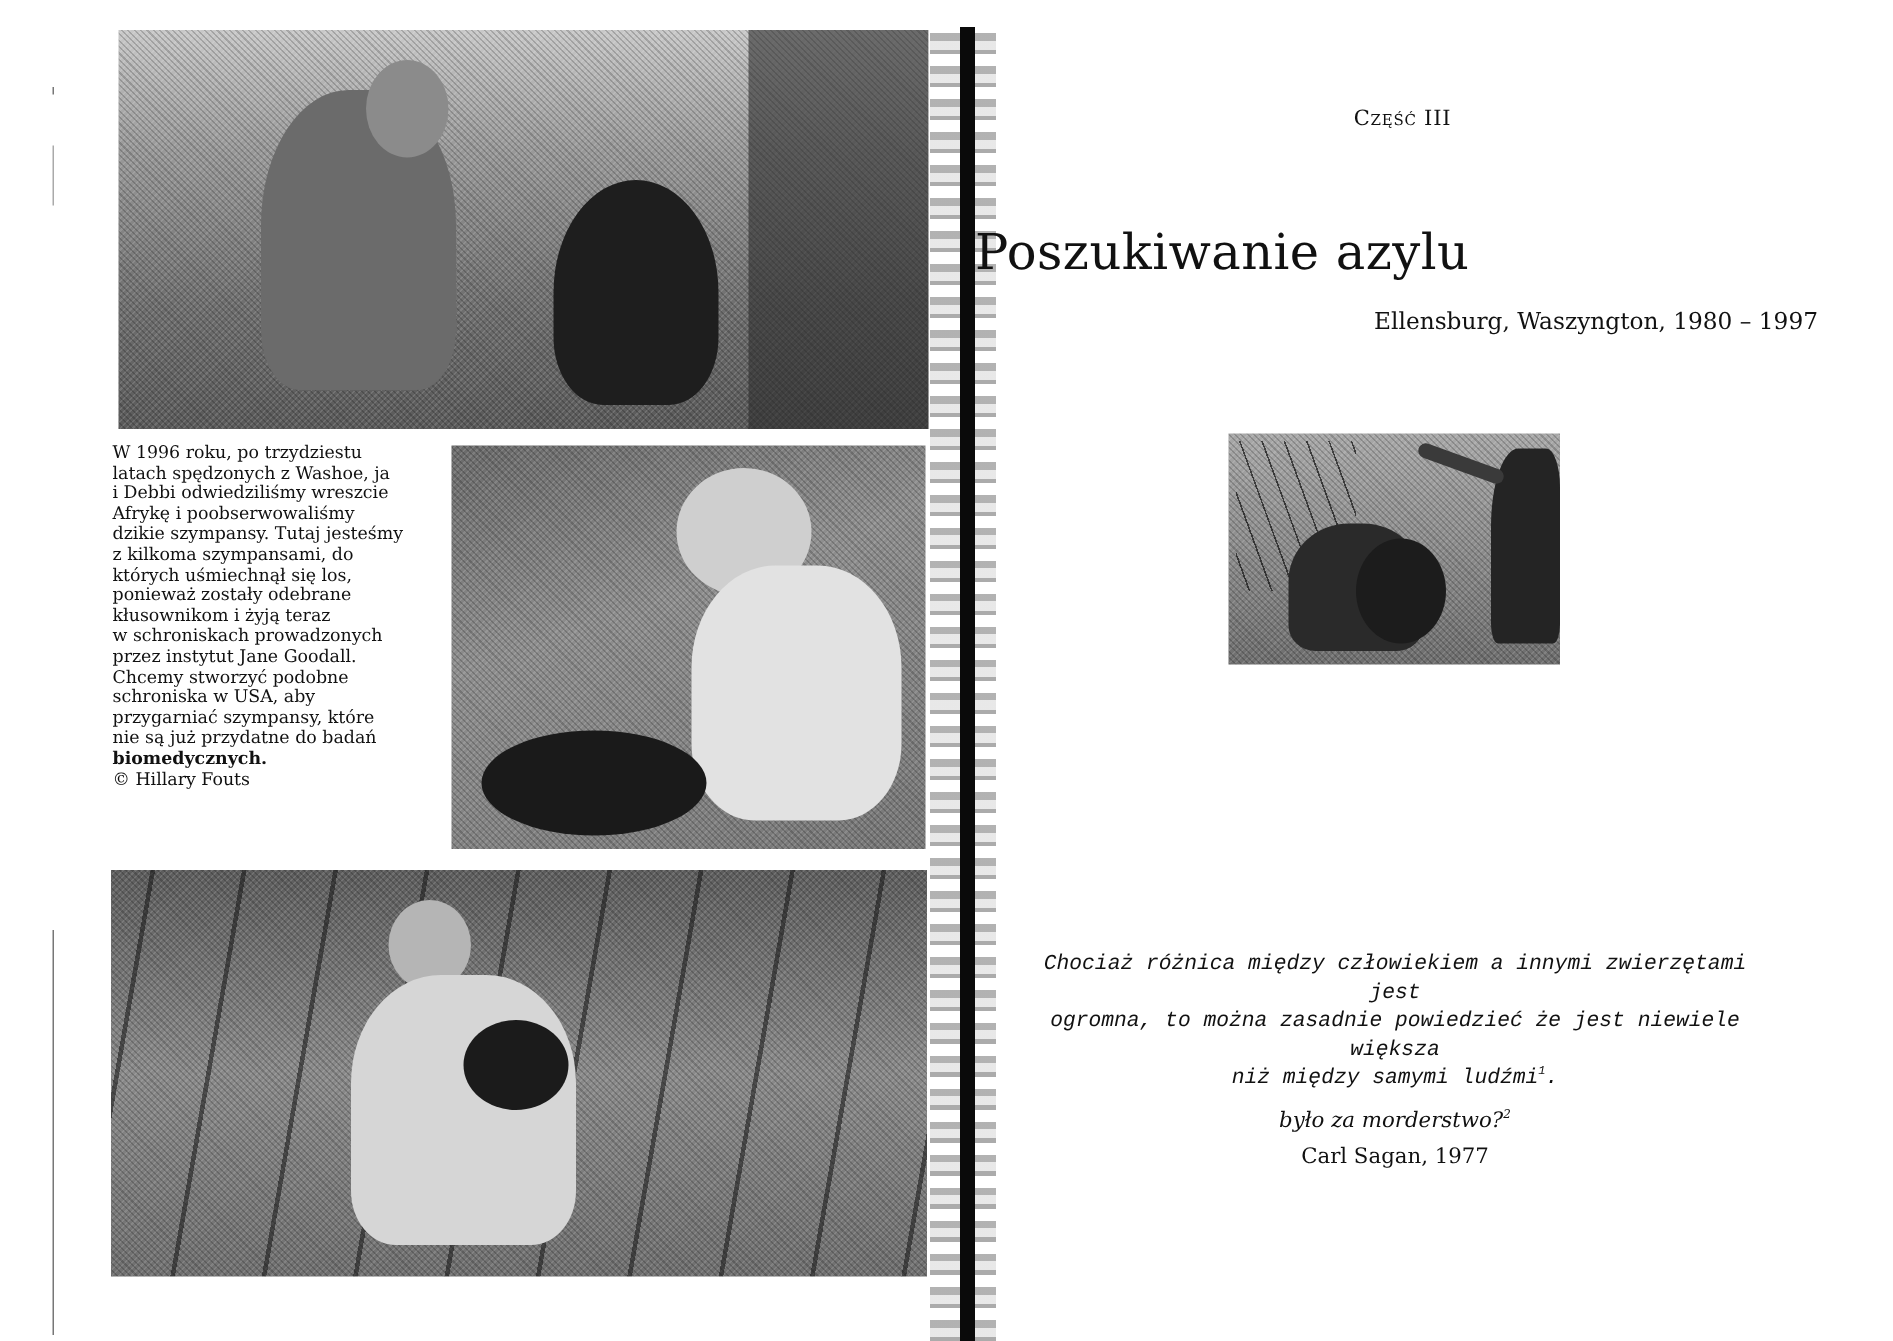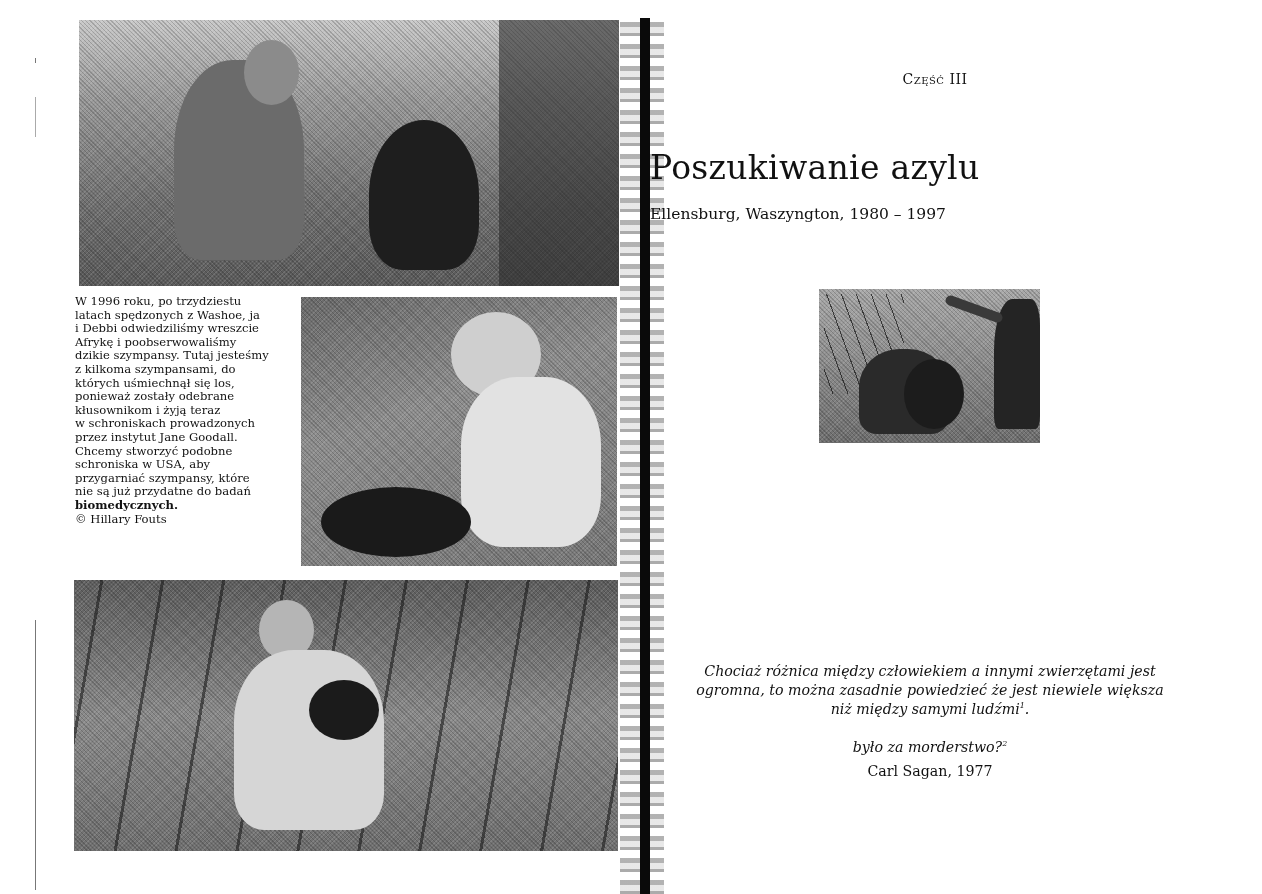--- a/index.html
+++ b/index.html
@@ -74,31 +74,31 @@
       text-align: center; font-size: 14px; letter-spacing: 0.5px;
       font-variant: small-caps;
     }
     .title {
       position: absolute; left: 0; width: 562px; top: 148px;
       text-align: left; font-size: 33px; font-weight: normal;
       letter-spacing: 0.3px; margin: 0;
     }
     .subtitle {
       position: absolute; left: 0; width: 562px; top: 205px;
-      text-align: left; font-size: 15.5px;
+      text-align: right; font-size: 15.5px;
     }
     .quote-block {
       position: absolute; left: 30px; width: 500px;
       text-align: center; font-size: 14.2px; line-height: 19px;
     }
     .quote-block .quote-text { font-style: italic; display: block; }
     .quote-block .quote-text .line { display: block; }
     .quote-block .attribution { display: block; margin-top: 5px; }
     .quote-block sup { font-size: 8px; vertical-align: super; line-height: 0; }
-    #quote-1 { top: 662px; }
+    #quote-1 { top: 634px; font-family: Liberation Mono, monospace; }
     #quote-2 { top: 738px; }
   </style>
 </head>
 <body>
 
 <div class="page page-left">
   <div class="margin-line" style="top:58px;height:5px;"></div>
   <div class="margin-line" style="top:97px;height:40px;background:#aaa;"></div>
   <div class="margin-line" style="top:620px;height:270px;"></div>
 

